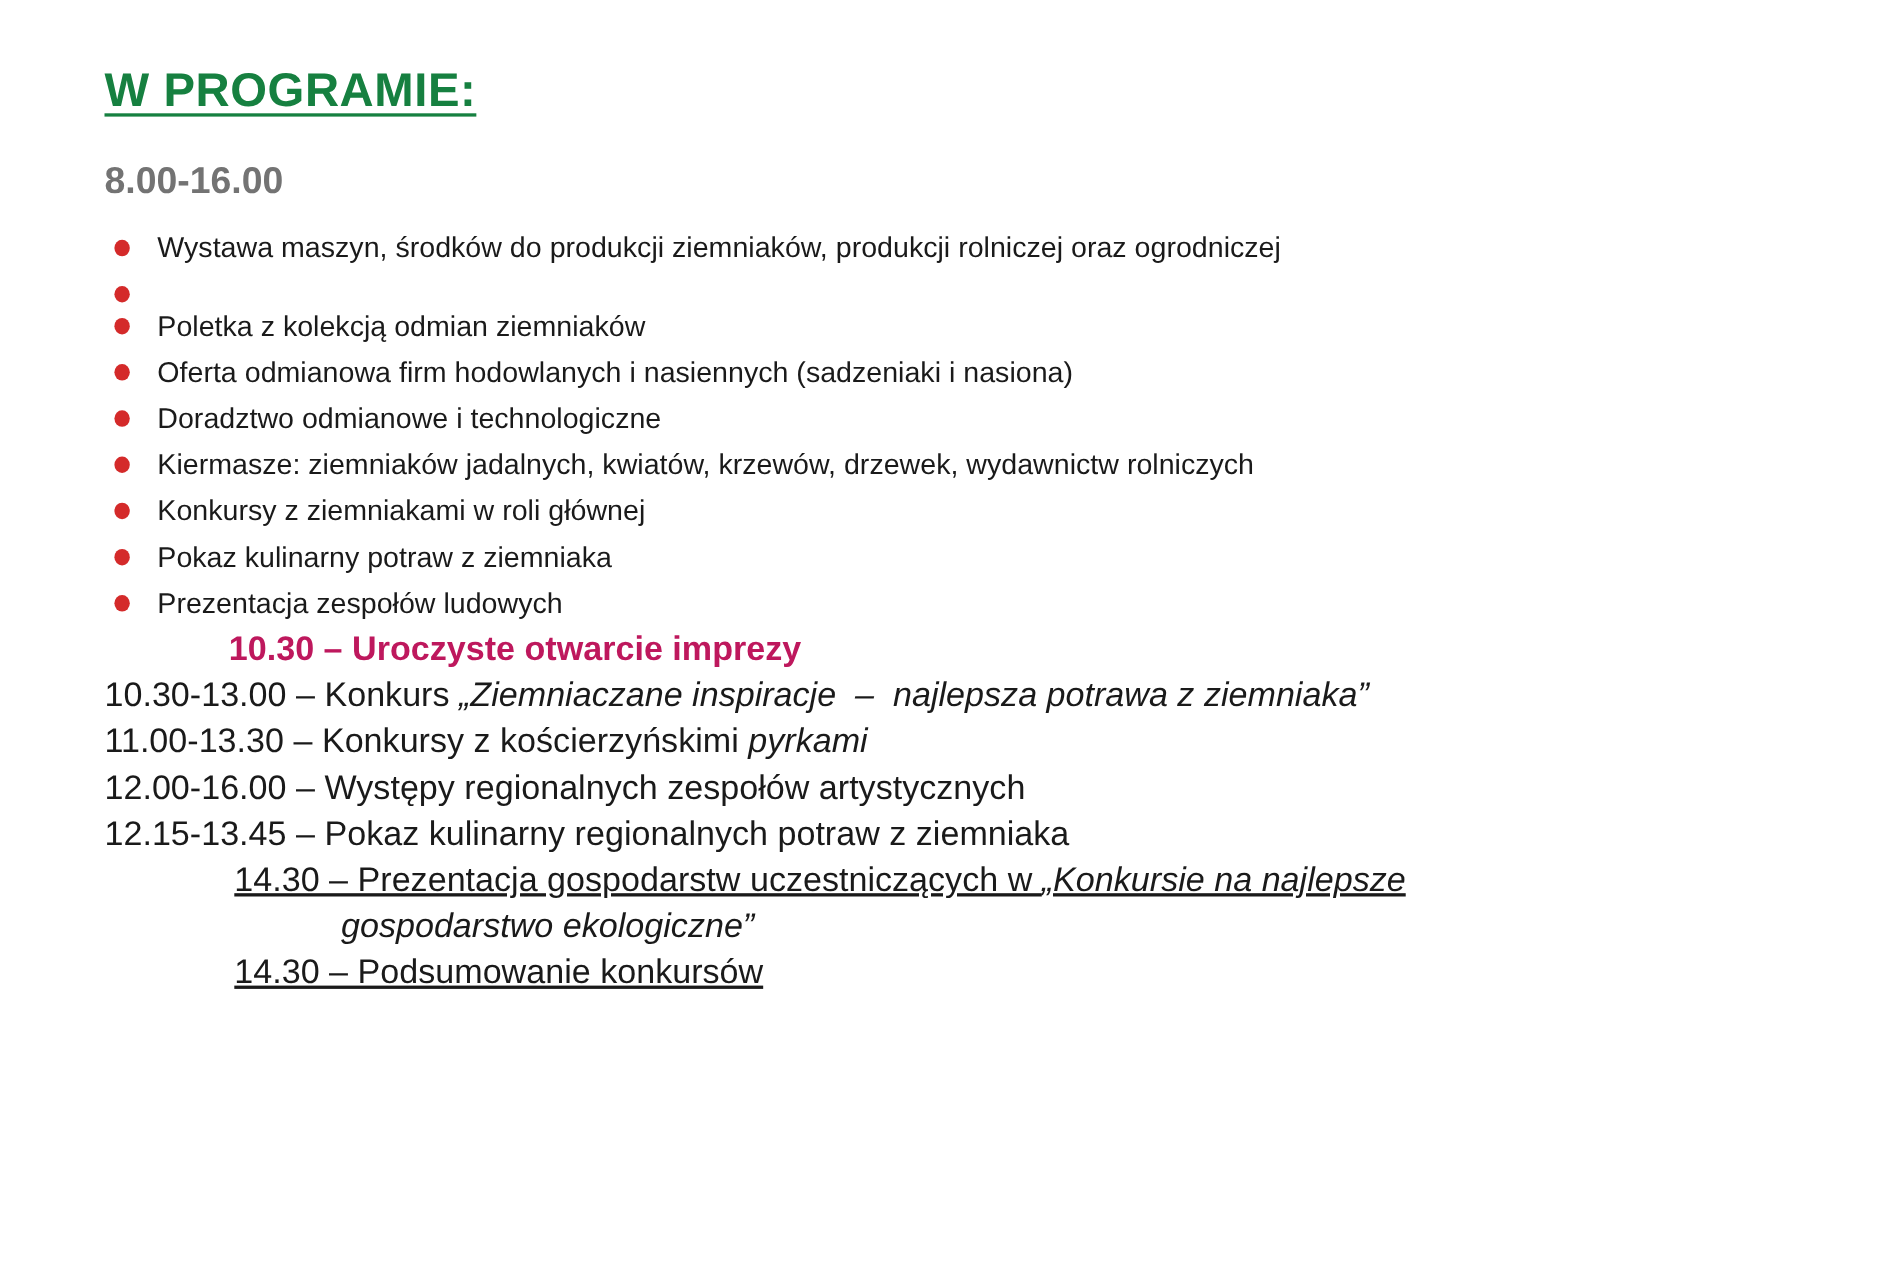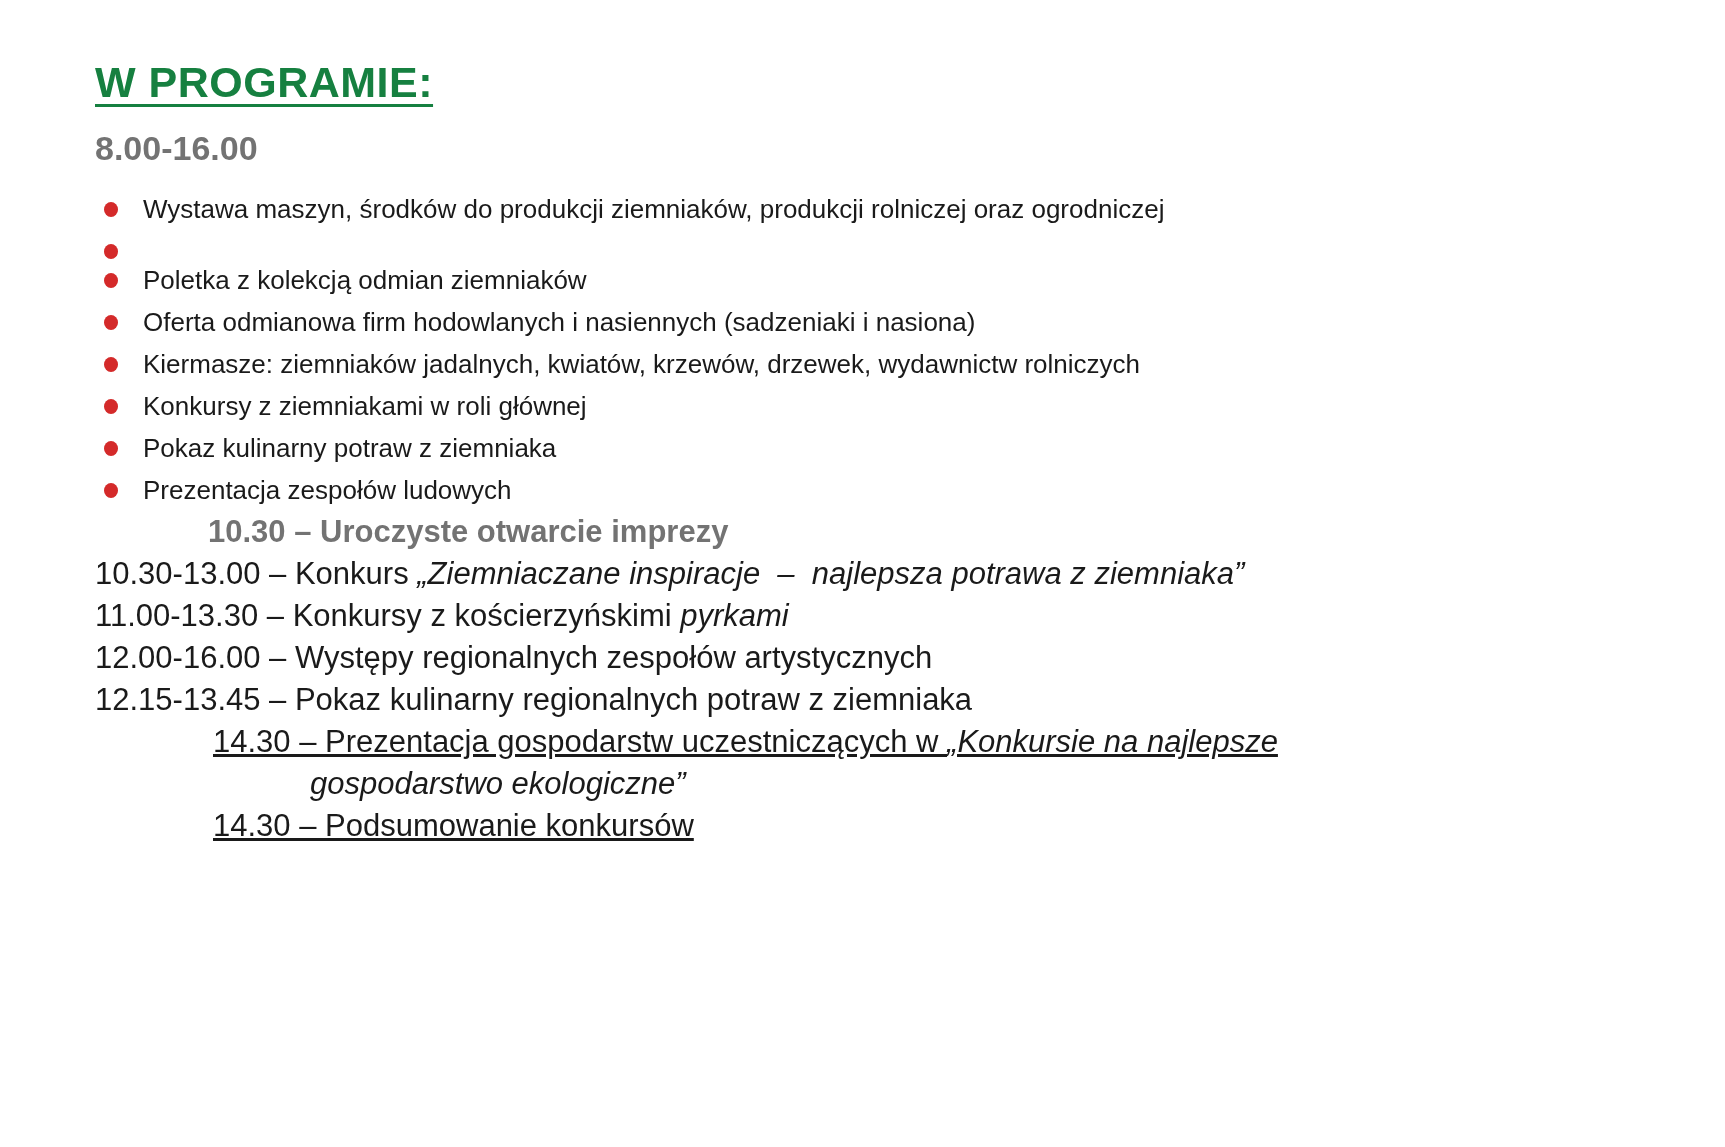--- a/index.html
+++ b/index.html
@@ -22,21 +22,21 @@
   }
   .title {
     display: inline-block;
     color: #168040;
     font-size: 43px;
     font-weight: bold;
     text-decoration: underline;
     text-underline-offset: 7px;
     text-decoration-thickness: 3px;
     letter-spacing: 0.5px;
-    margin: 0 0 22px 0;
+    margin: 0 0 38px 0;
   }
   .hours {
     font-size: 34px;
     font-weight: bold;
     margin: 0 0 20px 0;
     color: #737373;
   }
   .bullet-list {
     list-style: none;
     margin: 0;
@@ -56,21 +56,21 @@
     border-radius: 50%;
     background: #d42a2a;
     margin: 14px 25px 0 9px;
   }
   .sched {
     font-size: 31px;
     line-height: 42px;
     white-space: pre-wrap;
   }
   .opening {
-    color: #737373;
+    color: #be185d;
     font-weight: bold;
     padding-left: 113px;
   }
   .ind1 {
     padding-left: 118px;
     text-decoration: underline;
   }
   .cont {
     padding-left: 215px;
   }
@@ -98,20 +98,24 @@
     <li class="bullet-item">
       <span class="dot"></span>
       <span>Poletka z kolekcją odmian ziemniaków</span>
     </li>
     <li class="bullet-item">
       <span class="dot"></span>
       <span>Oferta odmianowa firm hodowlanych i nasiennych (sadzeniaki i nasiona)</span>
     </li>
     <li class="bullet-item">
       <span class="dot"></span>
+      <span>Doradztwo odmianowe i technologiczne</span>
+    </li>
+    <li class="bullet-item">
+      <span class="dot"></span>
       <span>Kiermasze: ziemniaków jadalnych, kwiatów, krzewów, drzewek, wydawnictw rolniczych</span>
     </li>
     <li class="bullet-item">
       <span class="dot"></span>
       <span>Konkursy z ziemniakami w roli głównej</span>
     </li>
     <li class="bullet-item">
       <span class="dot"></span>
       <span>Pokaz kulinarny potraw z ziemniaka</span>
     </li>

